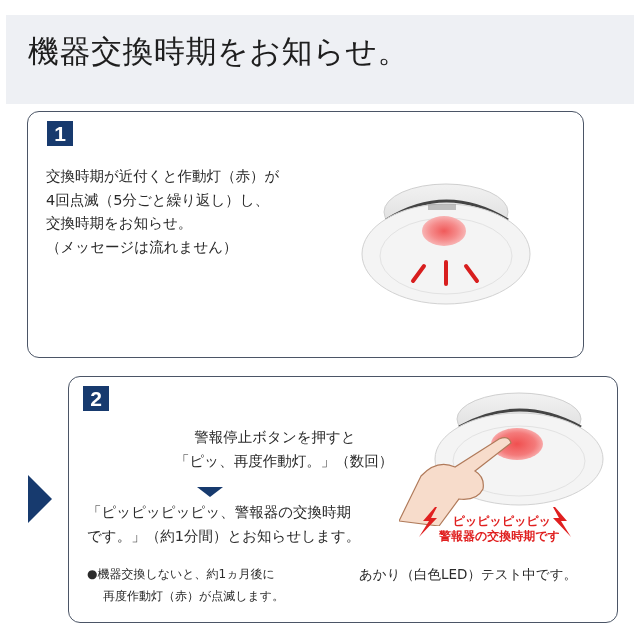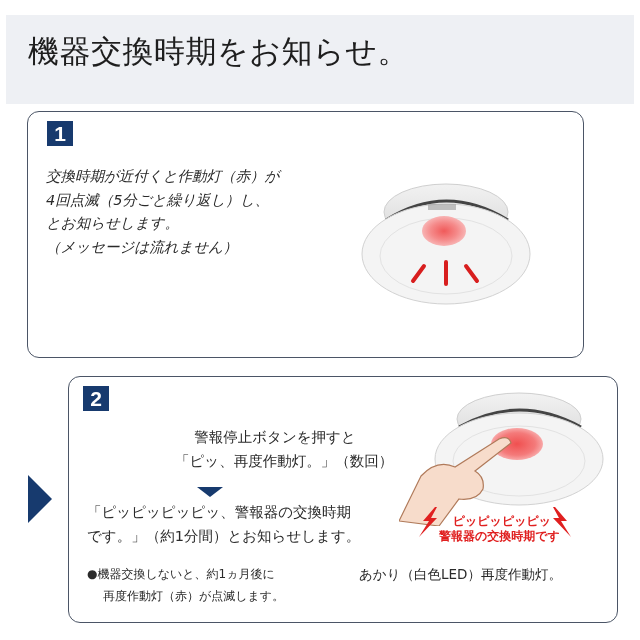--- a/index.html
+++ b/index.html
@@ -7,21 +7,21 @@
          font-family: "DejaVu Sans", "Liberation Sans", sans-serif; color: #222; }
   .banner { position: absolute; left: 6px; top: 15px; width: 628px; height: 89px; background: #eef0f4; }
   .banner-title { position: absolute; left: 22px; top: 16px; font-size: 31px; letter-spacing: 0.5px; color: #1e1e1e; font-weight: 400; white-space: nowrap; }
   .card { position: absolute; border: 1.6px solid #4b5566; border-radius: 12px; background: #fff; box-sizing: border-box; }
   .card1 { left: 27px; top: 111px; width: 557px; height: 247px; }
   .card2 { left: 68px; top: 376px; width: 550px; height: 247px; }
   .badge { position: absolute; width: 26px; height: 25px; background: #173a6e; color: #fff; font-weight: 700; font-size: 21px; text-align: center; line-height: 25px; font-family: "Liberation Sans", sans-serif; }
   .card1 .badge { left: 19px; top: 9px; }
   .card2 .badge { left: 14px; top: 9px; }
   .txt { position: absolute; font-size: 14.5px; line-height: 23.5px; color: #2a2a2a; white-space: nowrap; }
-  .c1-main { left: 18px; top: 53px; font-style: italic; }
+  .c1-main { left: 18px; top: 53px; }
   .c1-note { left: 18px; top: 175px; }
   .c1-note .indent { padding-left: 14px; }
   .c2-top { left: 70px; top: 49px; text-align: center; width: 200px; margin-left: 36px; }
   .c2-mid { left: 18px; top: 124px; }
   .c2-note { left: 18px; top: 186px; font-size: 12px; line-height: 22px; }
   .c2-note .indent { padding-left: 16px; }
   .c2-right { left: 290px; top: 186px; font-size: 13.5px; line-height: 22px; }
   .down-tri { position: absolute; left: 128px; top: 110px; width: 0; height: 0;
               border-left: 13px solid transparent; border-right: 13px solid transparent; border-top: 10px solid #173a6e; }
   .side-arrow { position: absolute; left: 28px; top: 475px; width: 0; height: 0;
@@ -34,21 +34,21 @@
 
 <div class="banner">
   <div class="banner-title">機器交換時期をお知らせ。</div>
 </div>
 
 <div class="card card1">
   <div class="badge">1</div>
   <div class="txt c1-main">
     <div>交換時期が近付くと作動灯（赤）が</div>
     <div>4回点滅（5分ごと繰り返し）し、</div>
-    <div>とお知らせします。</div>
+    <div>交換時期をお知らせ。</div>
     <div>（メッセージは流れません）</div>
   </div>
 
   <svg class="detector" style="left:318px; top:50px;" width="200" height="160" viewBox="0 0 200 160">
     <defs>
       <radialGradient id="led1" cx="50%" cy="50%" r="50%">
         <stop offset="0%" stop-color="#f05a5a"></stop>
         <stop offset="60%" stop-color="#f58a8a"></stop>
         <stop offset="100%" stop-color="#f8b4b4"></stop>
       </radialGradient>
@@ -80,21 +80,21 @@
   <div class="down-tri"></div>
   <div class="txt c2-mid">
     <div>「ピッピッピッピッ、警報器の交換時期</div>
     <div>です。」（約1分間）とお知らせします。</div>
   </div>
   <div class="txt c2-note">
     <div><span>●</span><span>機器交換しないと、約1ヵ月後に</span></div>
     <div class="indent">再度作動灯（赤）が点滅します。</div>
   </div>
   <div class="txt c2-right">
-    <div>あかり（白色LED）再度作動灯。</div>
+    <div>あかり（白色LED）テスト中です。</div>
   </div>
 
   <svg class="detector" style="left:330px; top:4px;" width="210" height="145" viewBox="0 0 210 145">
     <defs>
       <radialGradient id="led2" cx="50%" cy="50%" r="50%">
         <stop offset="0%" stop-color="#f05050"></stop>
         <stop offset="70%" stop-color="#f47a7a"></stop>
         <stop offset="100%" stop-color="#f8a8a8"></stop>
       </radialGradient>
       <linearGradient id="rim2" x1="0" y1="0" x2="0" y2="1">

